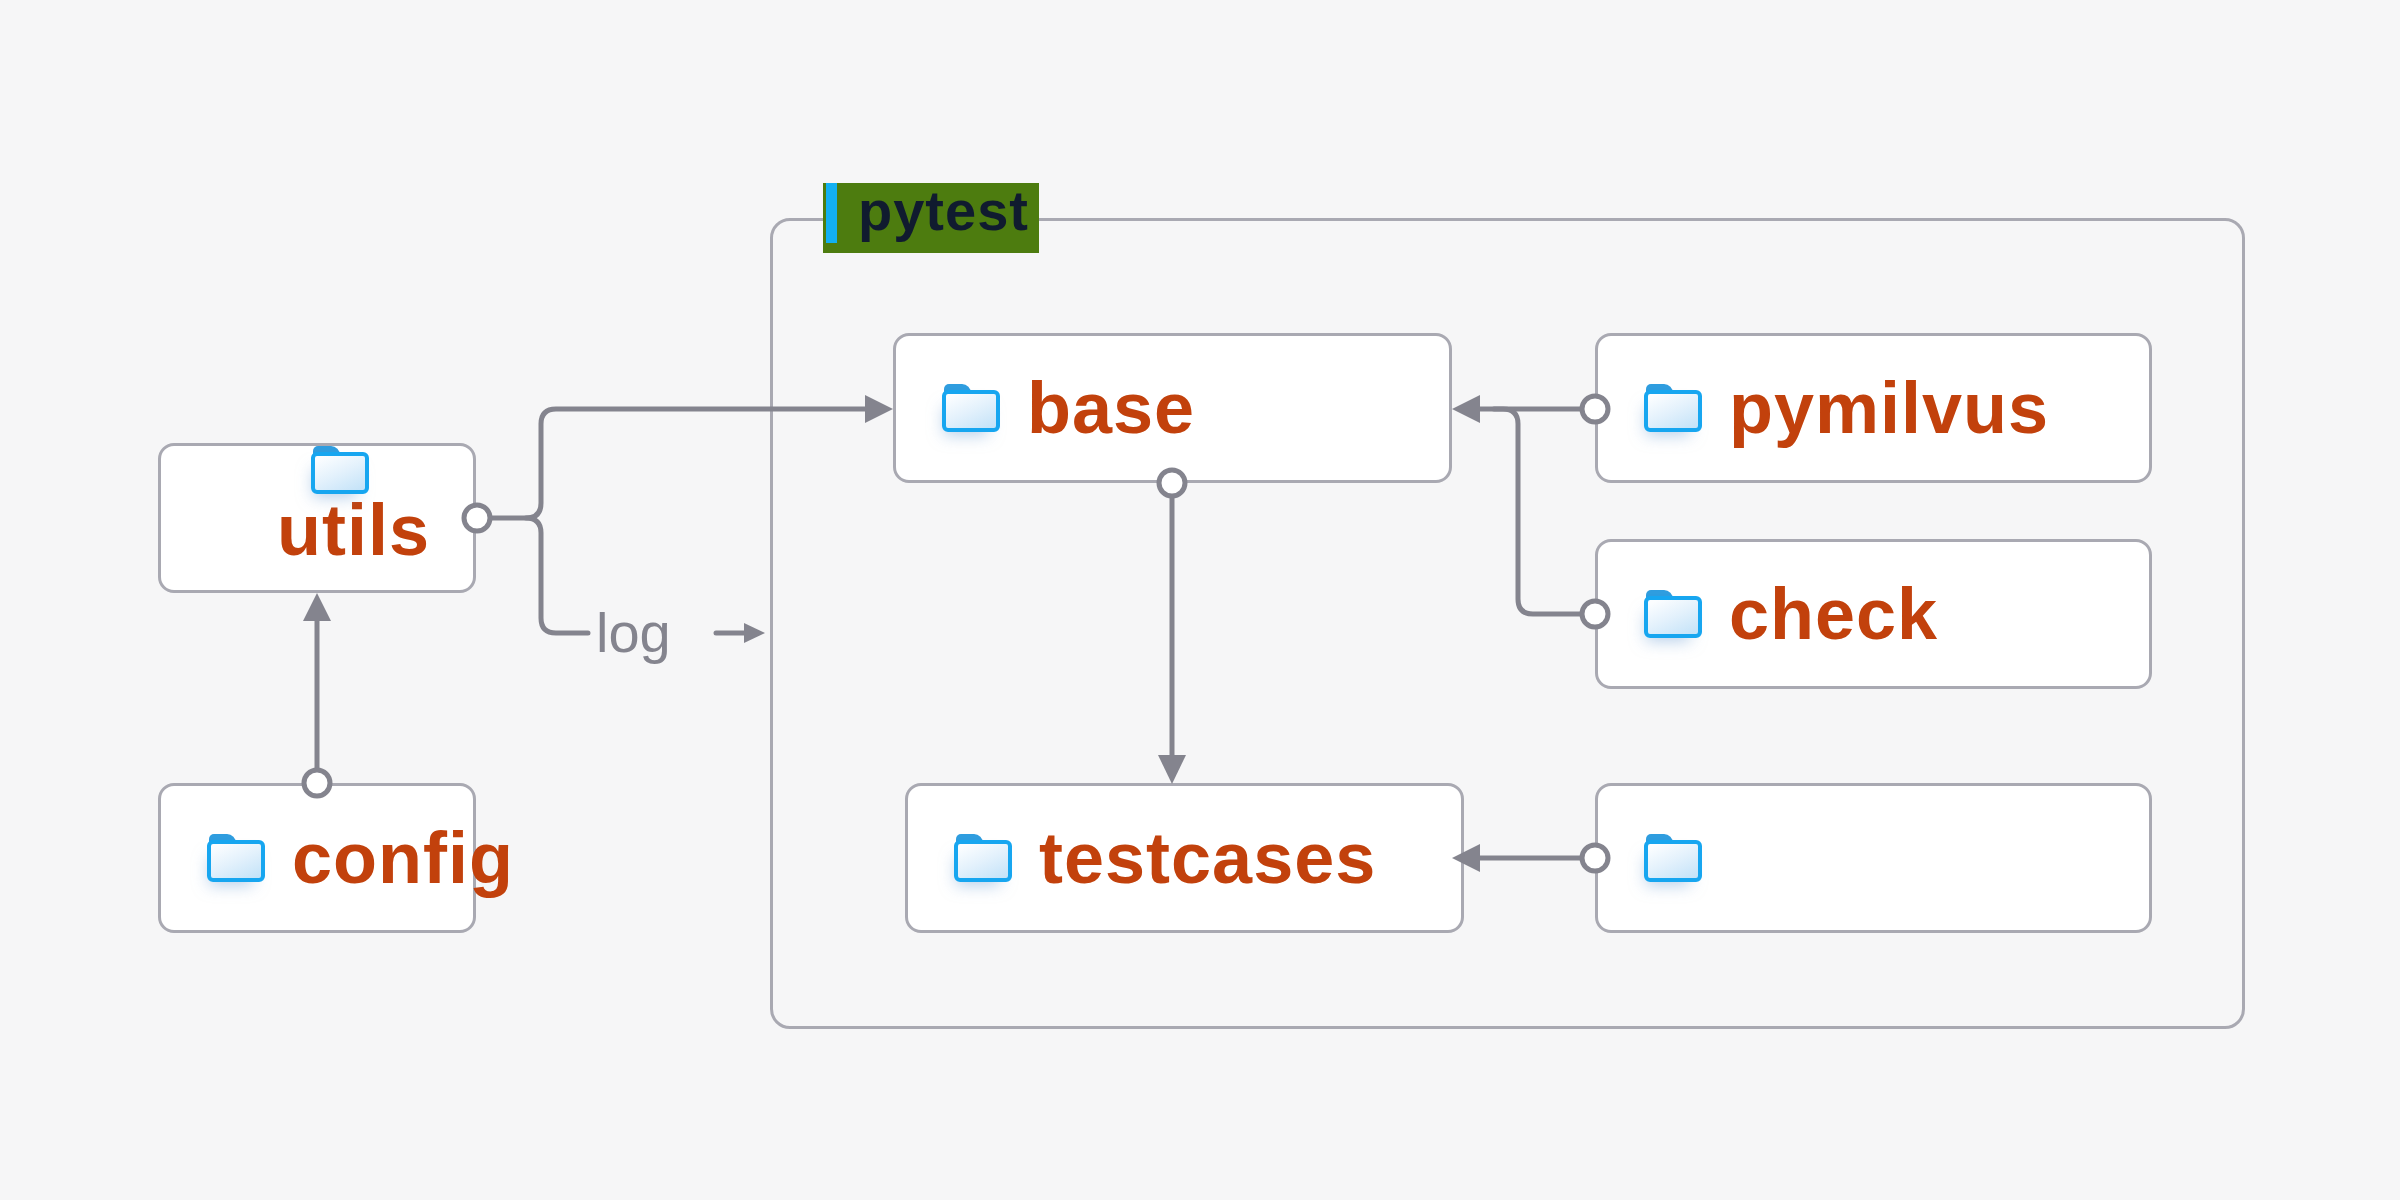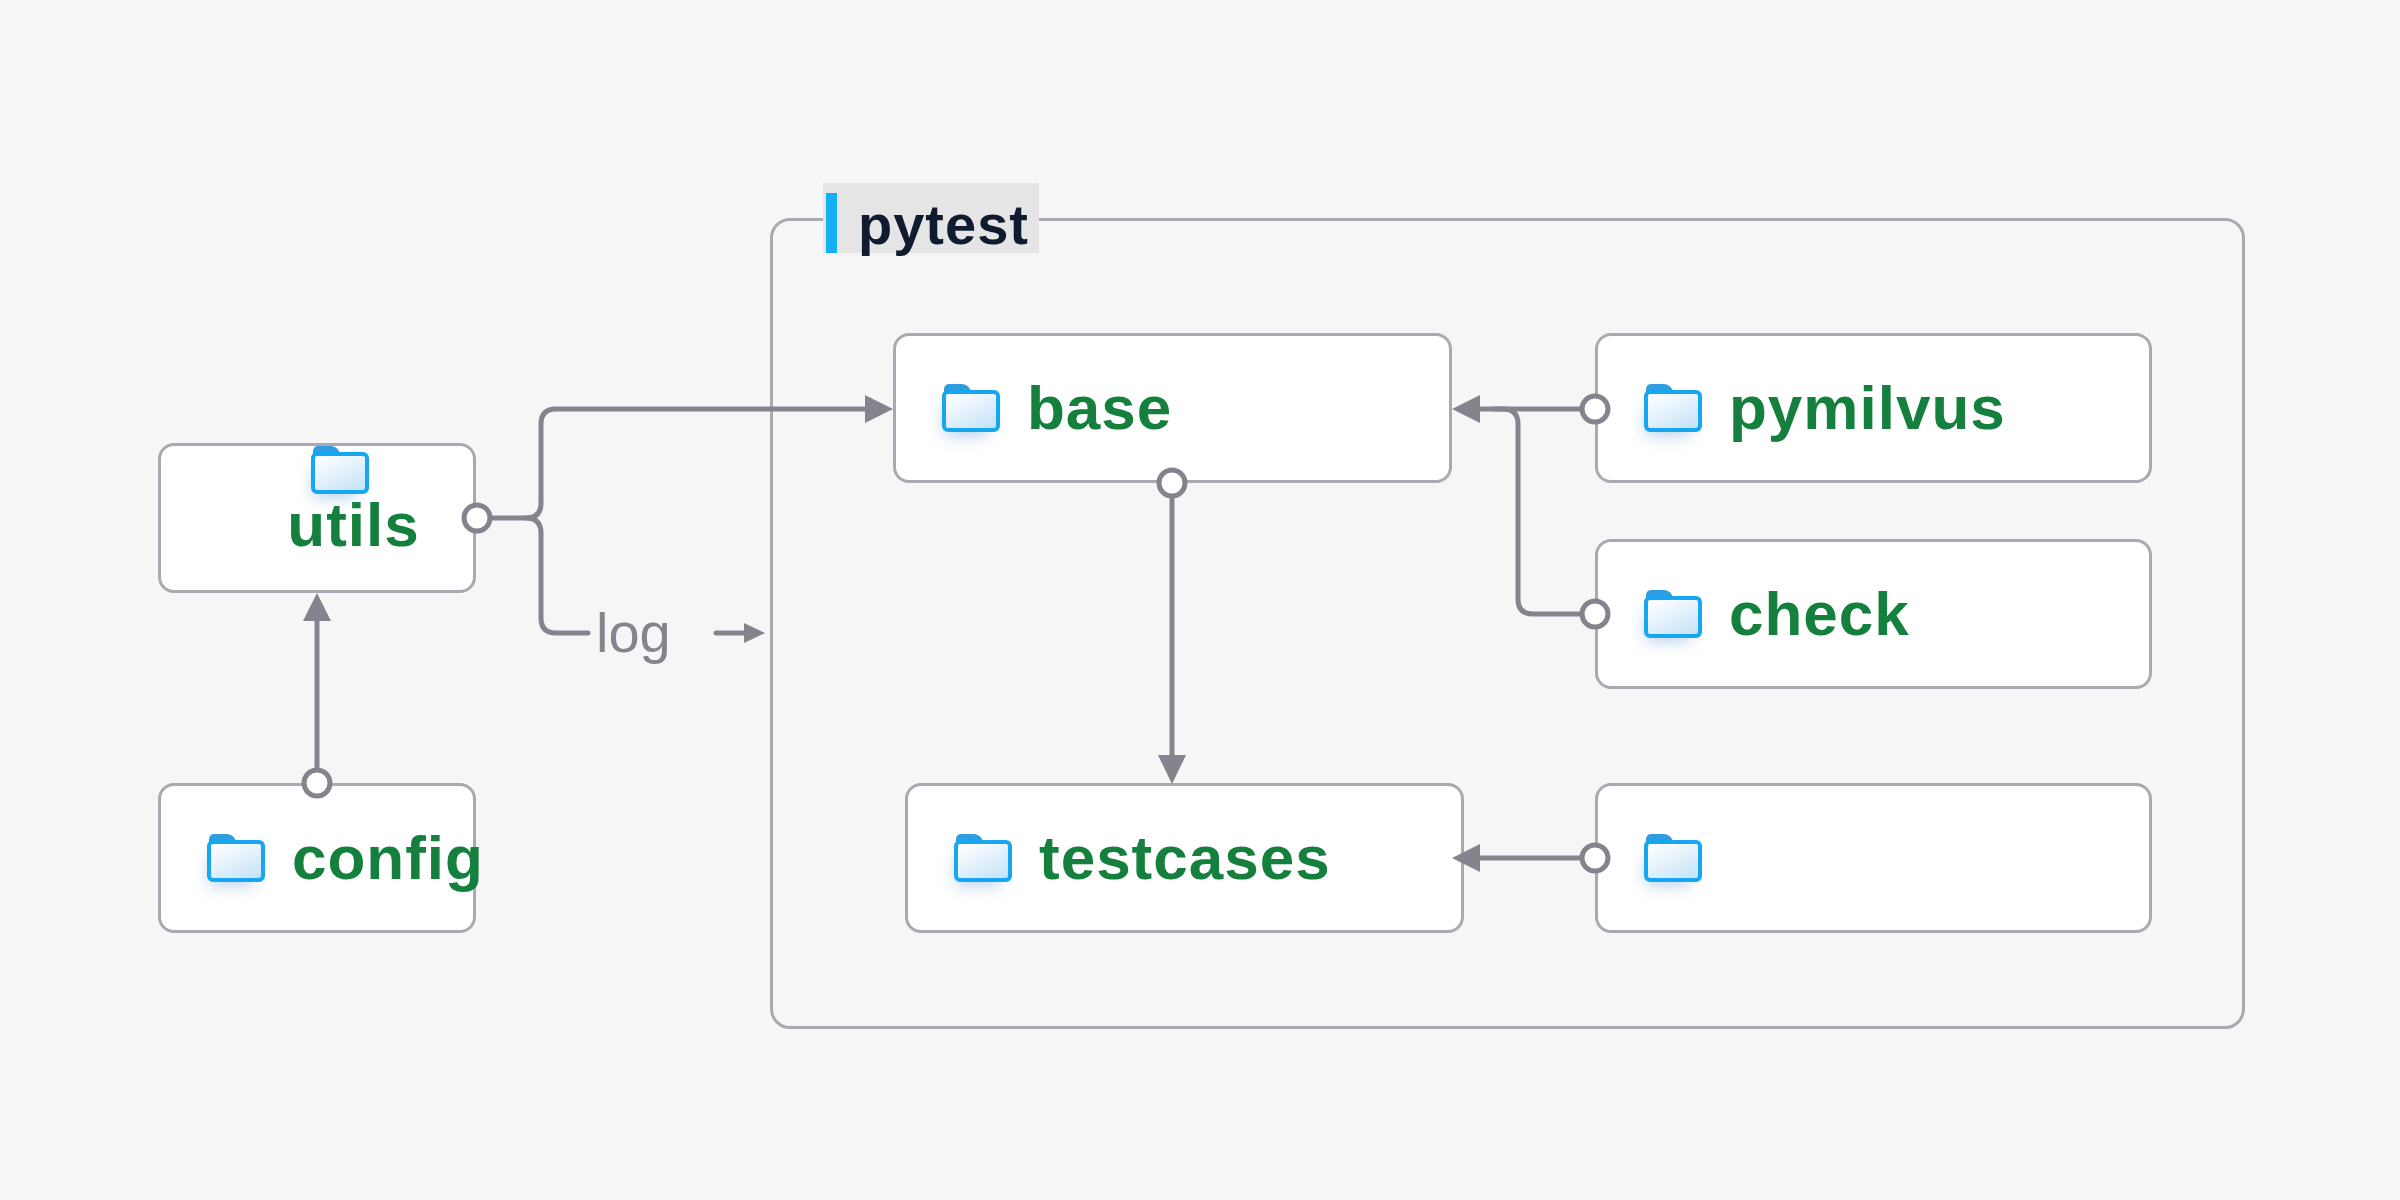--- a/index.html
+++ b/index.html
@@ -2,29 +2,29 @@
 <html><head>
 <meta charset="utf-8">
 <style>
   html,body{margin:0;padding:0;background:#f6f6f7;}
   .canvas{position:relative;width:2400px;height:1200px;background:#f6f6f7;overflow:hidden;
           font-family:"Liberation Sans","DejaVu Sans",sans-serif;}
 
   
   .pytest-box{position:absolute;left:770px;top:218px;width:1475px;height:811px;
               border:3px solid #a9a9b2;border-radius:20px;box-sizing:border-box;z-index:1;}
-  .pytest-label{position:absolute;left:823px;top:183px;height:70px;display:flex;align-items:flex-end;
-                background:#e5e5e5;padding:0 10px 0 3px;z-index:2;}
+  .pytest-label{position:absolute;left:823px;top:183px;height:70px;display:flex;align-items:flex-start;
+                background:#4d7c0f;padding:0 10px 0 3px;z-index:2;}
   .accent-bar{width:11px;height:60px;background:#12b0f2;margin-right:21px;}
   .pytest-text{font-size:56px;font-weight:600;color:#101b2f;letter-spacing:1px;line-height:1;}
 
   
   .node{position:absolute;height:150px;background:#ffffff;border:3px solid #a9a9b2;border-radius:16px;
         display:flex;align-items:center;padding-left:46px;box-sizing:border-box;z-index:3;}
-  .nlabel{margin-left:27px;font-size:62px;font-weight:600;color:#15803d;letter-spacing:1px;line-height:1;}
+  .nlabel{margin-left:27px;font-size:72px;font-weight:600;color:#c2410c;letter-spacing:1px;line-height:1;}
   .node-utils{left:158px;top:443px;width:318px;flex-direction:column;}
   .node-config{left:158px;top:783px;width:318px;}
   .node-base{left:893px;top:333px;width:559px;}
   .node-testcases{left:893px;top:783px;width:559px;margin-left:12px;}
   .node-pymilvus{left:1595px;top:333px;width:557px;}
   .node-check{left:1595px;top:539px;width:557px;}
   .node-common{left:1595px;top:783px;width:557px;}
 
   
   .folder{position:relative;width:58px;height:48px;flex:0 0 auto;}

